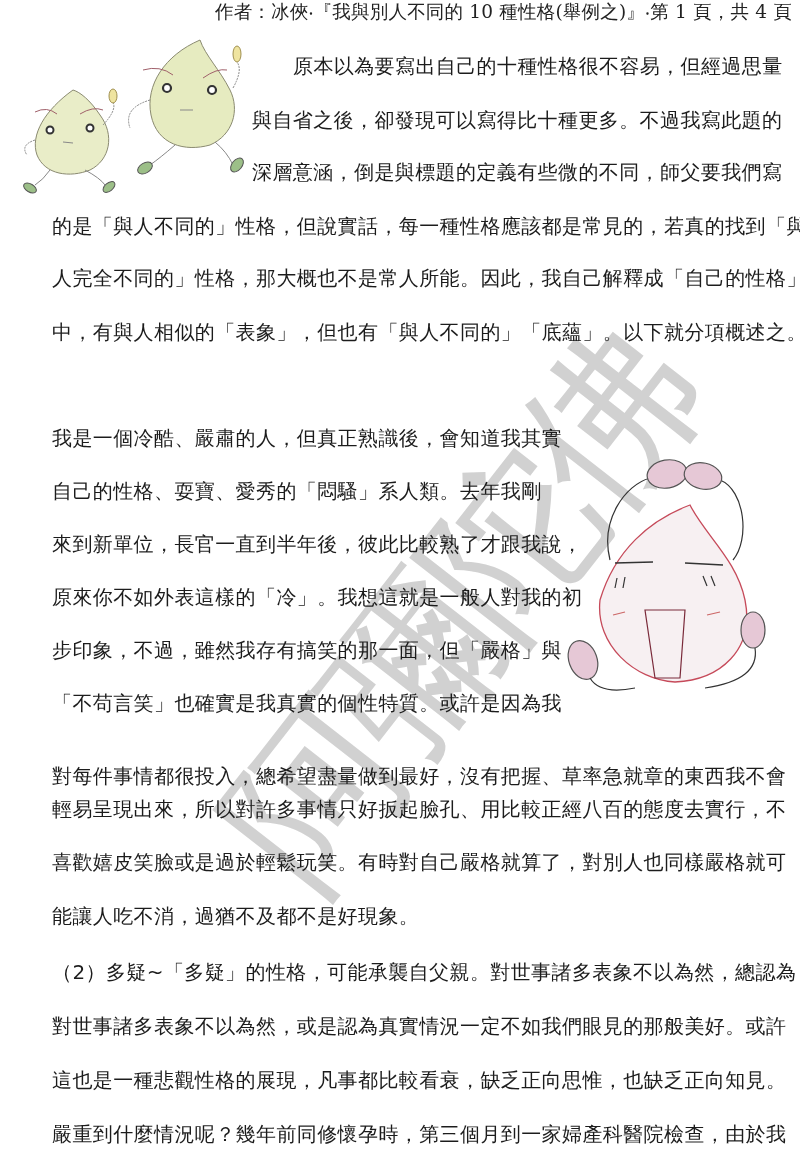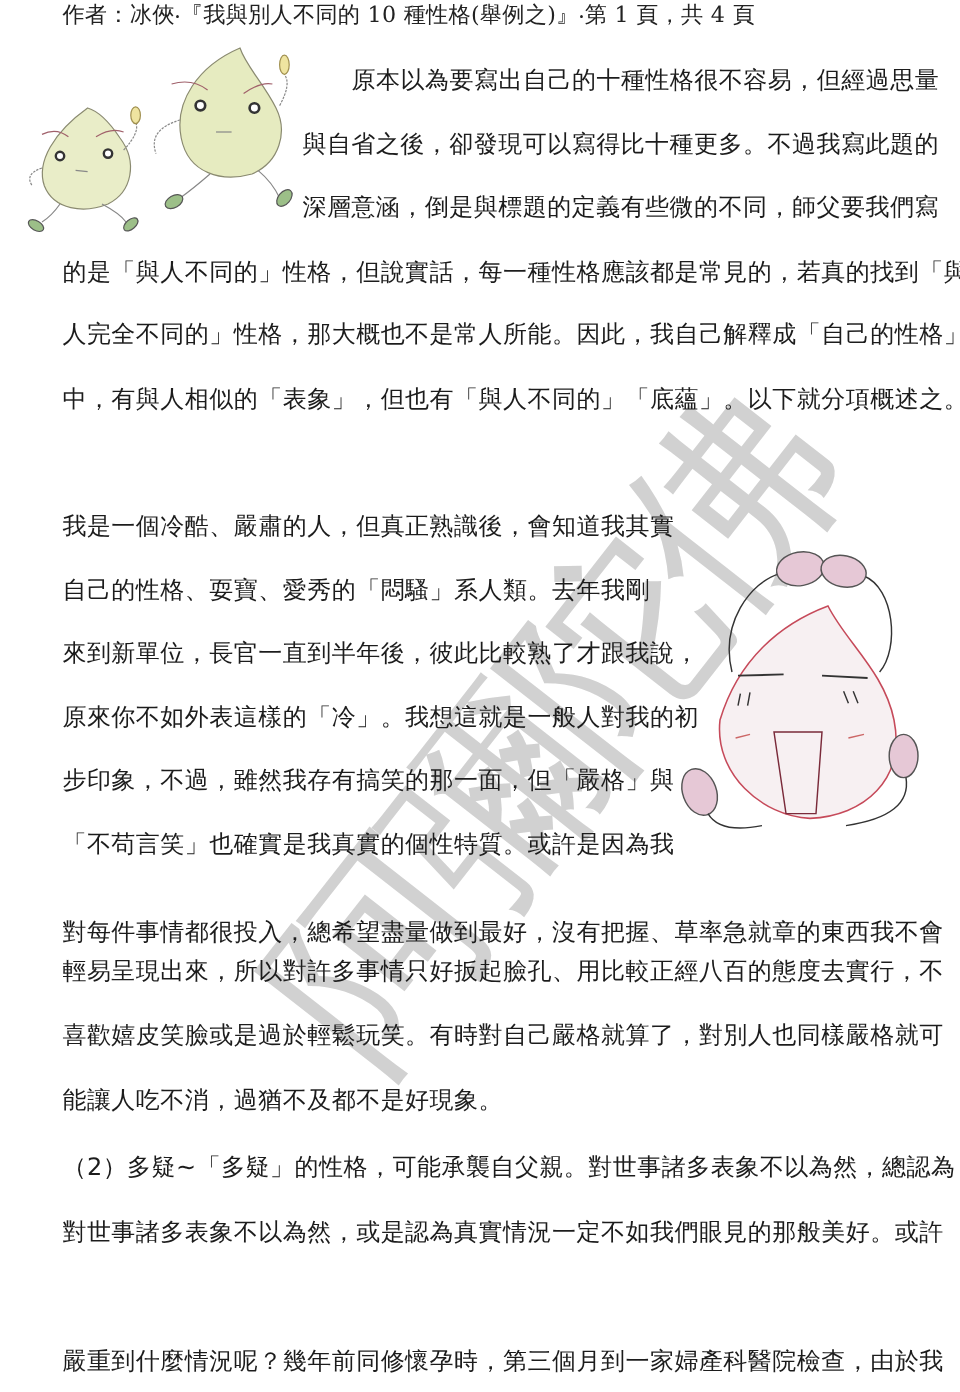--- a/index.html
+++ b/index.html
@@ -7,21 +7,21 @@
          font-family:"DejaVu Sans", "Liberation Sans", sans-serif; color:#1a1a1a; }
   .page { position:absolute; left:0; top:0; width:800px; height:1160px; }
   .header { position:absolute; left:52px; top:-2px; width:740px; height:30px;
             font-family:"DejaVu Serif", "Liberation Serif", serif; font-size:18.5px;
             letter-spacing:0.2px; white-space:nowrap; color:#222; }
   .line { position:absolute; font-size:20px; white-space:nowrap; letter-spacing:0.4px; line-height:24px; color:#1c1c1c; }
   .watermark { position:absolute; left:80px; top:260px; width:760px; height:700px; pointer-events:none;
                font-family:"DejaVu Serif", "Liberation Serif", serif; color:#c9c9c9; opacity:0.85;
                font-size:170px; line-height:1; transform:rotate(-52deg); transform-origin:center;
                display:flex; align-items:center; justify-content:center; letter-spacing:-10px; z-index:0; }
-  .content { position:absolute; inset:0; z-index:1; }
+  .content { position:absolute; inset:0; z-index:1;text-align:right; }
   .illus { position:absolute; z-index:1; }
 </style>
 </head>
 <body>
 
 <div class="page">
 
   <div class="watermark">阿彌陀佛</div>
 
   <div class="content">
@@ -92,15 +92,16 @@
     <div class="line" style="left:52px; top:532px;">來到新單位，長官一直到半年後，彼此比較熟了才跟我說，</div>
     <div class="line" style="left:52px; top:585px;">原來你不如外表這樣的「冷」。我想這就是一般人對我的初</div>
     <div class="line" style="left:52px; top:638px;">步印象，不過，雖然我存有搞笑的那一面，但「嚴格」與</div>
     <div class="line" style="left:52px; top:691px;">「不苟言笑」也確實是我真實的個性特質。或許是因為我</div>
     <div class="line" style="left:52px; top:745px;margin-top:19px;">對每件事情都很投入，總希望盡量做到最好，沒有把握、草率急就章的東西我不會</div>
     <div class="line" style="left:52px; top:850px;">喜歡嬉皮笑臉或是過於輕鬆玩笑。有時對自己嚴格就算了，對別人也同樣嚴格就可</div>
     <div class="line" style="left:52px; top:797px;">輕易呈現出來，所以對許多事情只好扳起臉孔、用比較正經八百的態度去實行，不</div>
     <div class="line" style="left:52px; top:904px;">能讓人吃不消，過猶不及都不是好現象。</div>
     <div class="line" style="left:52px; top:960px;">（2）多疑~「多疑」的性格，可能承襲自父親。對世事諸多表象不以為然，總認為</div>
     <div class="line" style="left:52px; top:1014px;">對世事諸多表象不以為然，或是認為真實情況一定不如我們眼見的那般美好。或許</div>
+    <div class="line" style="left:52px; top:1068px;">這也是一種悲觀性格的展現，凡事都比較看衰，缺乏正向思惟，也缺乏正向知見。</div>
     <div class="line" style="left:52px; top:1122px;">嚴重到什麼情況呢？幾年前同修懷孕時，第三個月到一家婦產科醫院檢查，由於我</div>
   </div>
 </div>
 
 </body></html>

